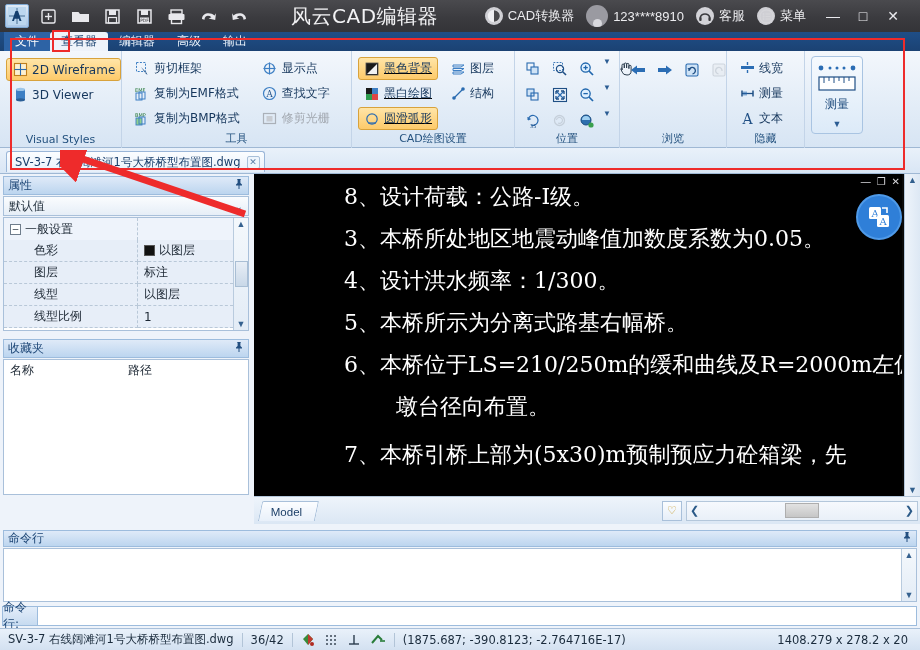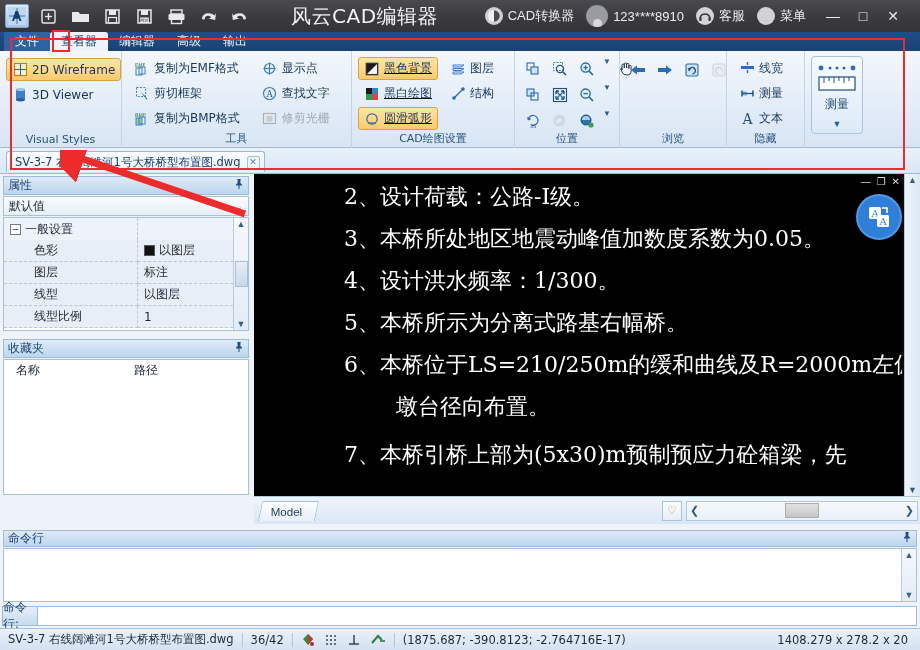--- a/index.html
+++ b/index.html
@@ -196,21 +196,21 @@
     align-items:center; justify-content:space-between; padding:1px 0;
   }
   .pg-scroll .arw { font-size:9px; color:#35618f; cursor:pointer; }
   .pg-scroll .thumb { width:13px;height:26px;background:linear-gradient(#e8eef6,#c9d8e8);border:1px solid #a9bed4; }
 
   .favlist {
     margin:1px 3px 0 3px; height:136px; background:#fff; border:1px solid #a9c0da;
   }
   .fav-hdr { display:flex; height:20px; }
   .fav-hdr div {
-    font-size:12px; color:#1c2733; padding-left:12px; display:flex; align-items:center;
+    font-size:12px; color:#1c2733; padding-left:6px; display:flex; align-items:center;
     font-family:"DejaVu Sans","Liberation Sans",sans-serif;
   }
   .fav-c1 { width:118px; }
 
   
   .drawwrap { position:absolute; left:254px; top:174px; width:666px; height:350px; background:#0a0a0a; }
   .draw-mdi-btns {
     position:absolute; right:20px; top:2px; display:flex; gap:6px; z-index:6;
     color:#d8d8dc; font-size:10px;
   }
@@ -463,35 +463,35 @@
       </div>
       <div class="grp-title">Visual Styles</div>
     </div>
 
     <div class="rgroup" style="width:230px;">
       <div class="grp-body">
         <div class="col" style="margin-top:2px;">
           <div class="btn">
             <span class="ico">
               <svg width="15" height="15" viewBox="0 0 15 15">
+                  <rect x="1.5" y="1.5" width="9" height="9" fill="none" stroke="#3d7fc4" stroke-width="1" stroke-dasharray="2 1.4"></rect>
+                  <path d="M6 6 L11.5 11.5 L9.5 11.5 L12.5 14 L10.5 9.5 L9.5 11 Z" fill="#1f4f85"></path>
+                </svg>
+            </span>
+            <span>剪切框架</span>
+          </div>
+          <div class="btn">
+            <span class="ico">
+              <svg width="15" height="15" viewBox="0 0 15 15">
                   <text x="0" y="5.6" font-size="5" fill="#2b7a3e" font-family="DejaVu Sans">EMF</text>
                   <rect x="1" y="7" width="6" height="7" fill="none" stroke="#3d7fc4" stroke-width="1"></rect>
                   <rect x="4" y="6" width="6" height="7" fill="none" stroke="#3d7fc4" stroke-width="1"></rect>
                 </svg>
             </span>
             <span>复制为EMF格式</span>
-          </div>
-          <div class="btn">
-            <span class="ico">
-              <svg width="15" height="15" viewBox="0 0 15 15">
-                  <rect x="1.5" y="1.5" width="9" height="9" fill="none" stroke="#3d7fc4" stroke-width="1" stroke-dasharray="2 1.4"></rect>
-                  <path d="M6 6 L11.5 11.5 L9.5 11.5 L12.5 14 L10.5 9.5 L9.5 11 Z" fill="#1f4f85"></path>
-                </svg>
-            </span>
-            <span>剪切框架</span>
           </div>
           <div class="btn">
             <span class="ico">
               <svg width="15" height="15" viewBox="0 0 15 15">
                   <text x="0" y="5.6" font-size="5" fill="#2b7a3e" font-family="DejaVu Sans">BMP</text>
                   <rect x="1" y="7" width="6" height="7" fill="#8fd08f" stroke="#3d7fc4" stroke-width="0.9"></rect>
                   <rect x="4" y="6" width="6" height="7" fill="none" stroke="#3d7fc4" stroke-width="1"></rect>
                 </svg>
             </span>
             <span>复制为BMP格式</span>
@@ -838,21 +838,21 @@
   </div>
 
   <div class="drawwrap">
     <div class="draw-mdi-btns">
       <span>—</span>
       <span>❐</span>
       <span>✕</span>
     </div>
 
     <div class="canvas">
-      <div class="cadline" style="left:90px; top:8px;">2、设计荷载：公路-Ⅰ级。</div>
+      <div class="cadline" style="left:90px; top:8px;">8、设计荷载：公路-Ⅰ级。</div>
       <div class="cadline" style="left:90px; top:50px;">3、本桥所处地区地震动峰值加数度系数为0.05。</div>
       <div class="cadline" style="left:90px; top:92px;">4、设计洪水频率：1/300。</div>
       <div class="cadline" style="left:90px; top:134px;">5、本桥所示为分离式路基右幅桥。</div>
       <div class="cadline" style="left:90px; top:176px;">6、本桥位于LS=210/250m的缓和曲线及R=2000m左偏</div>
       <div class="cadline" style="left:142px; top:218px;">墩台径向布置。</div>
       <div class="cadline" style="left:90px; top:266px;">7、本桥引桥上部为(5x30)m预制预应力砼箱梁，先</div>
     </div>
 
     <div class="transbtn">
       <svg width="26" height="26" viewBox="0 0 26 26">

